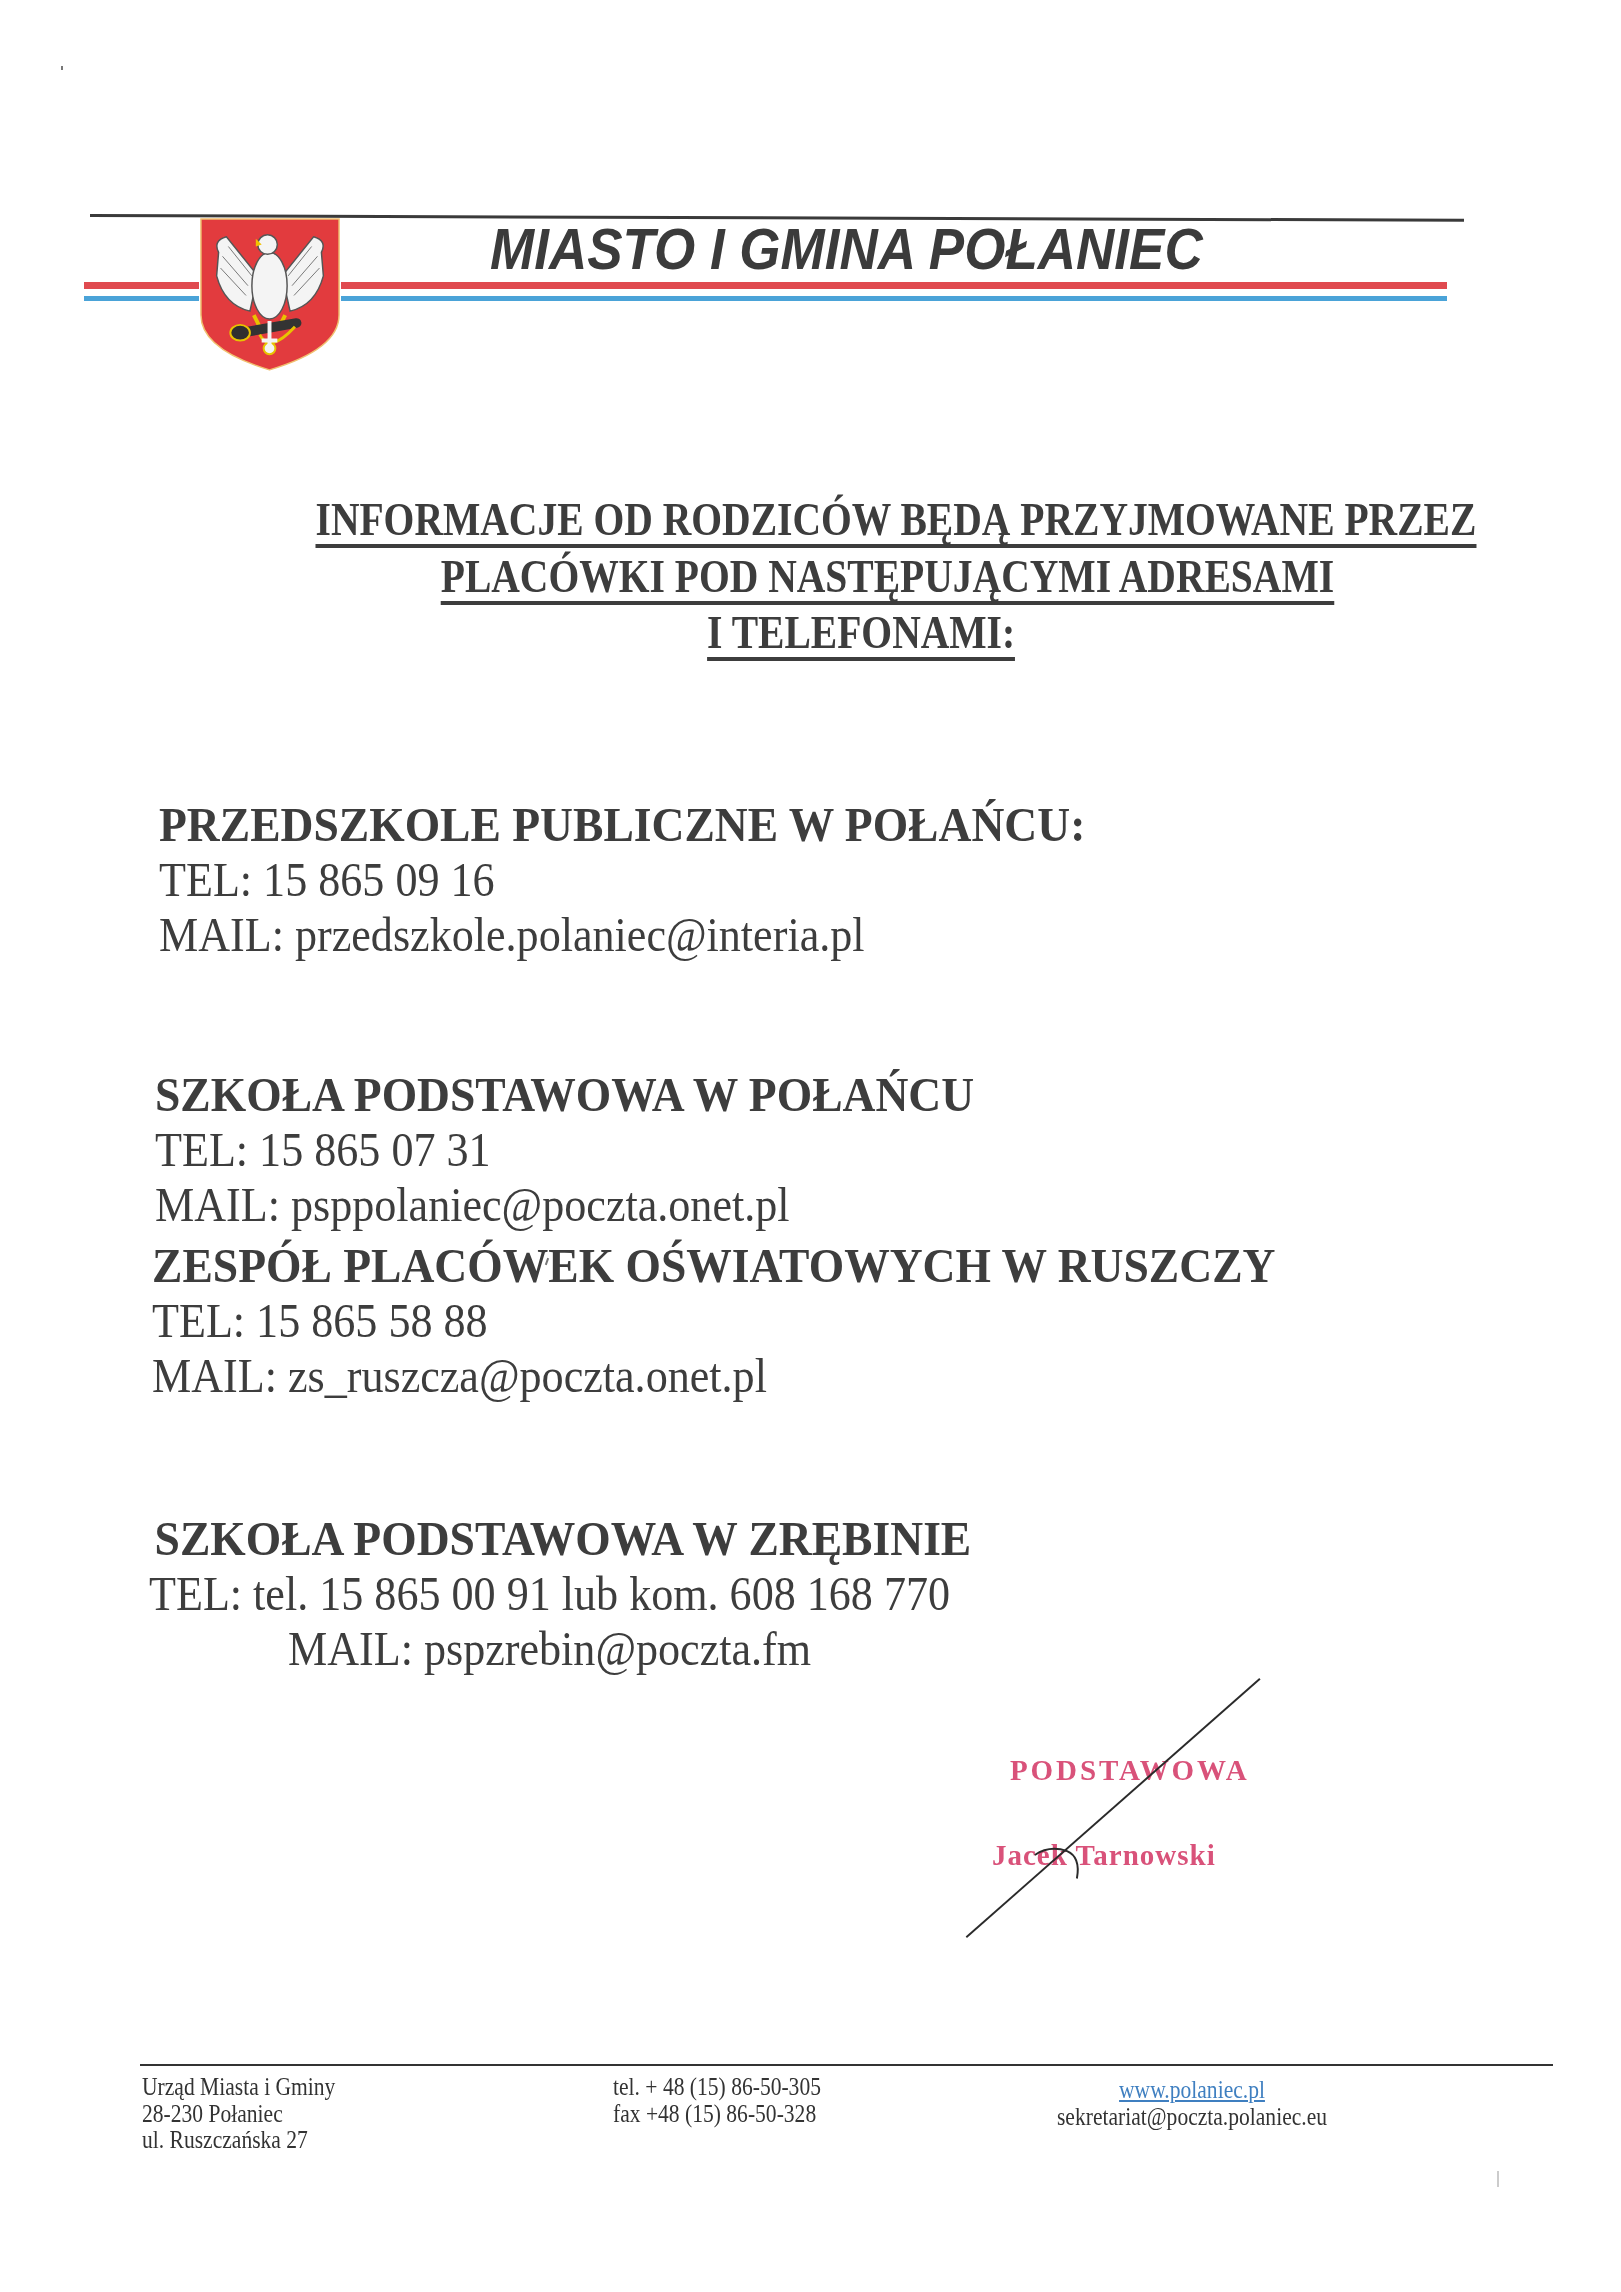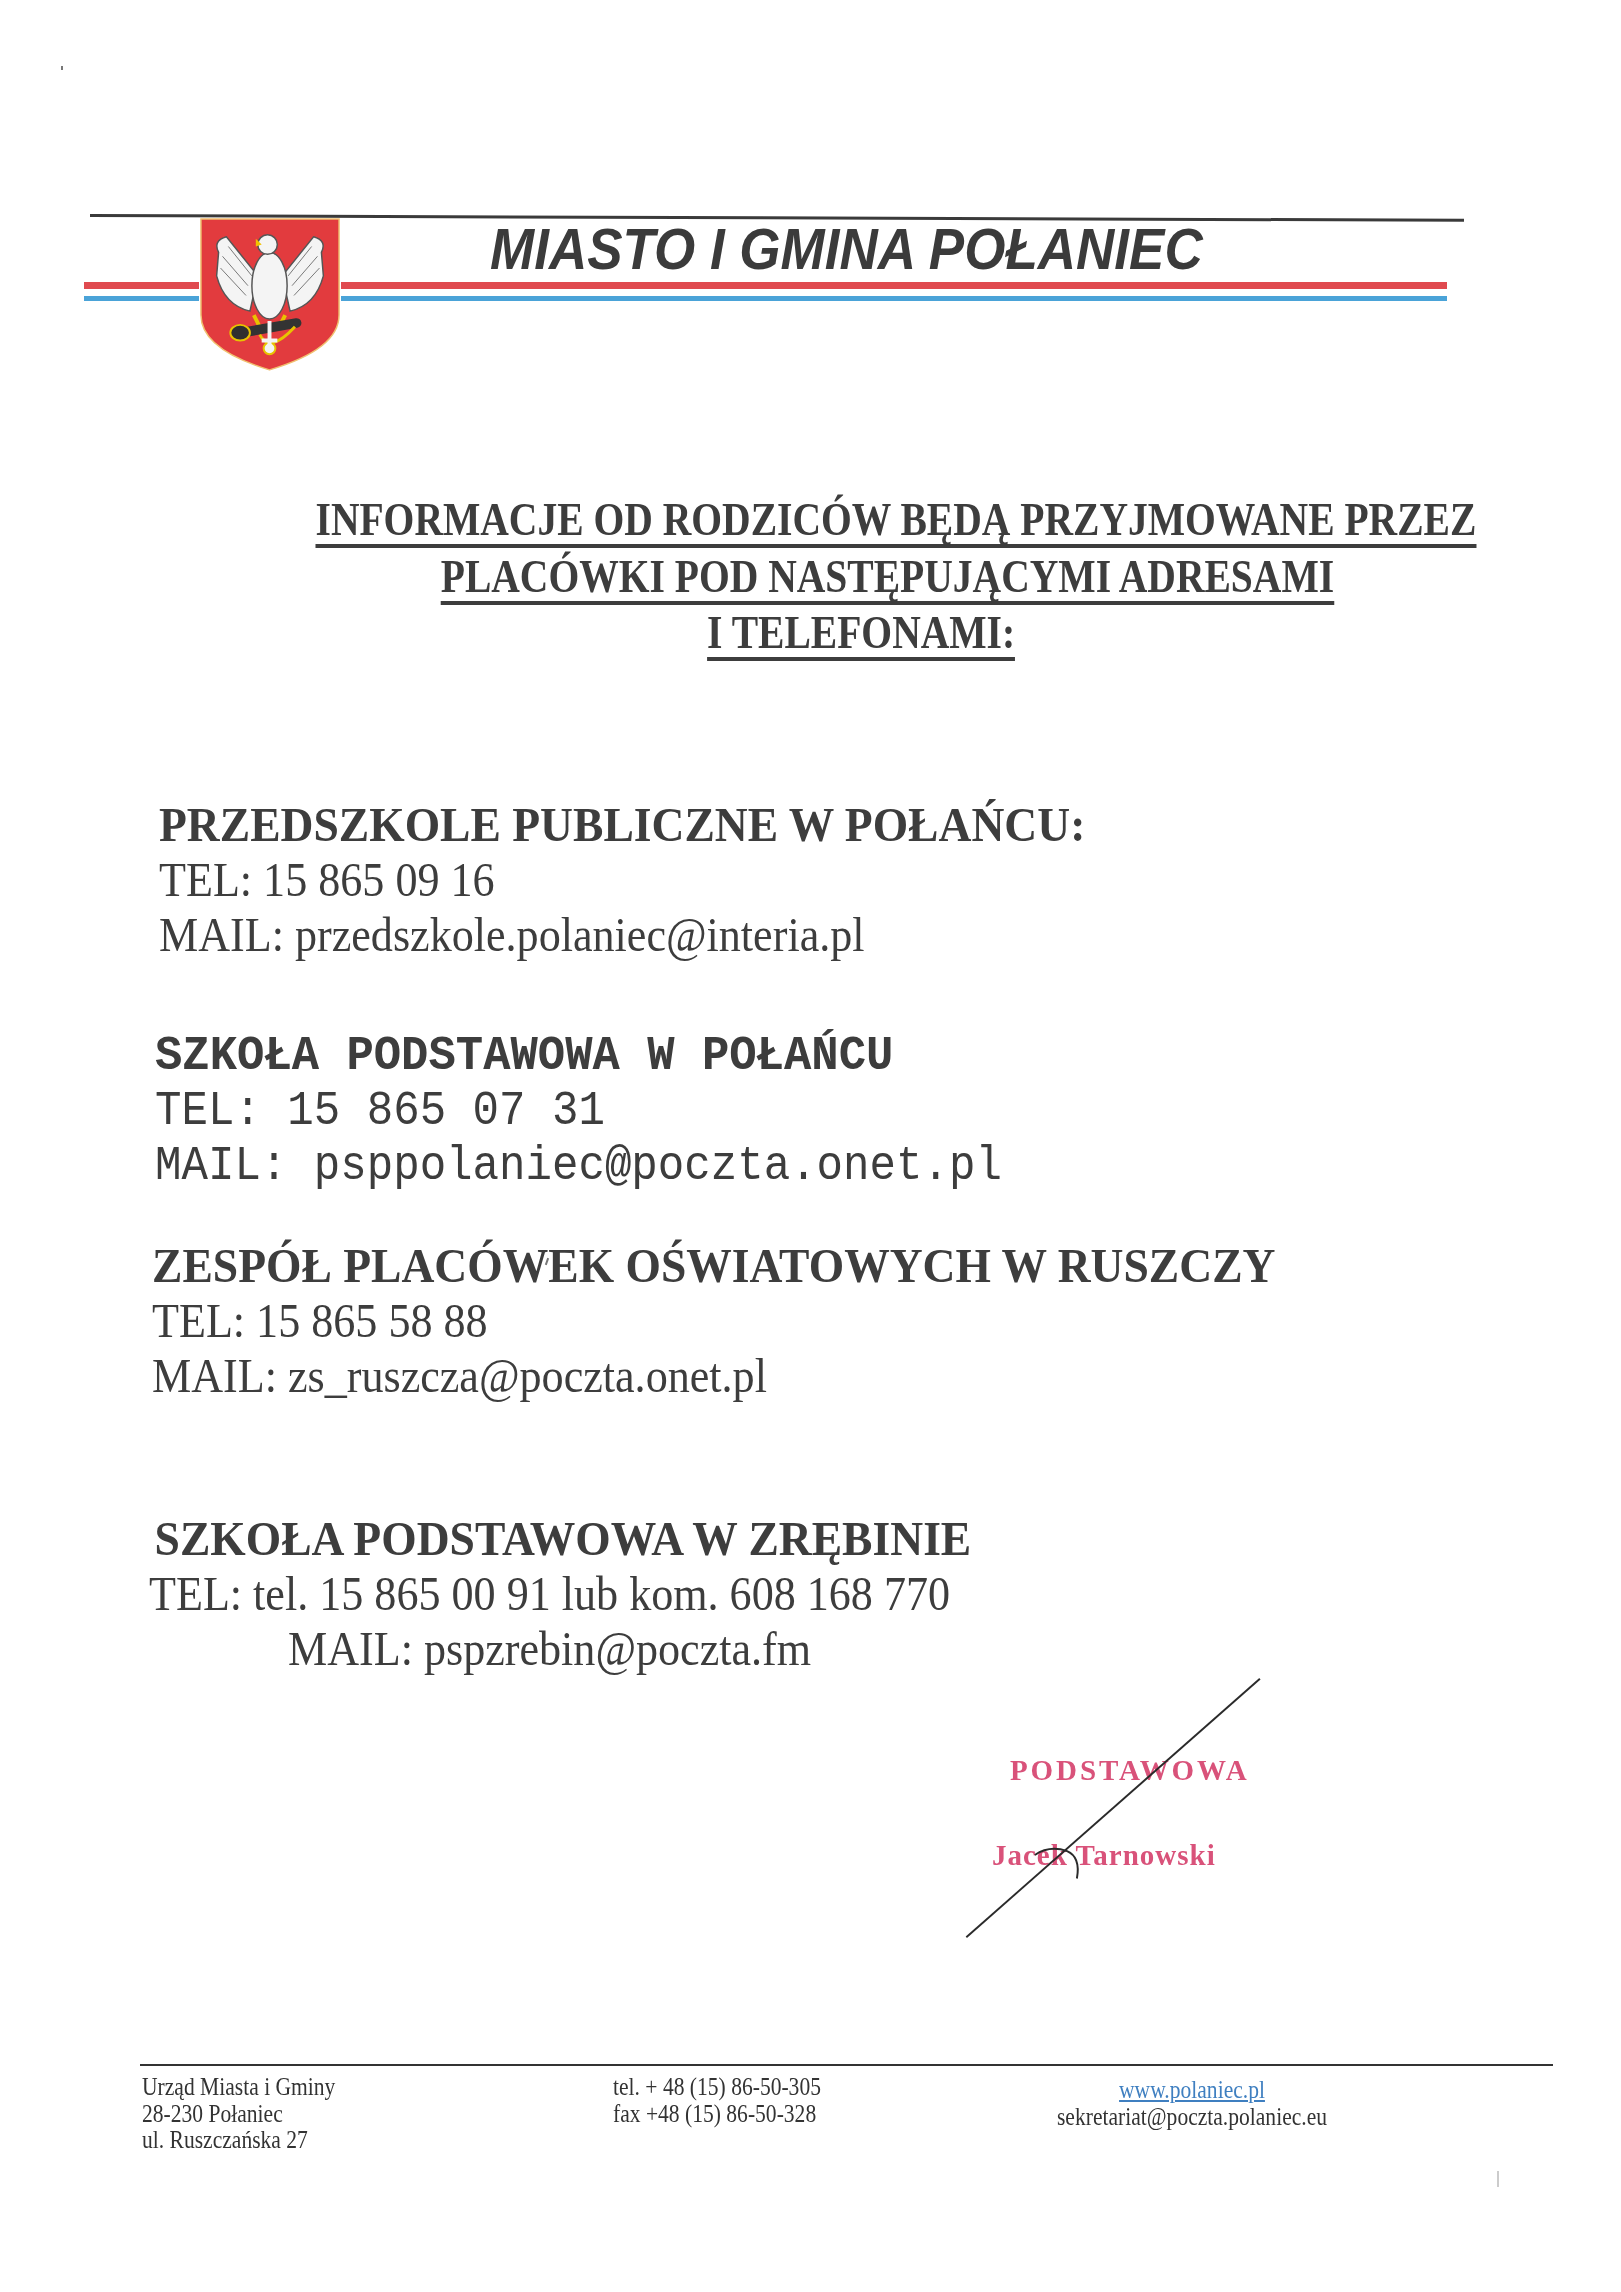--- a/index.html
+++ b/index.html
@@ -82,21 +82,21 @@
   <div id="hl-3" class="headline serif"><span>I TELEFONAMI:</span></div>
 </section>
 
 <section>
   <div class="block serif" style="left:159px;top:765px;">
     <div class="name">PRZEDSZKOLE PUBLICZNE W POŁAŃCU:</div>
     <div class="line">TEL: 15 865 09 16</div>
     <div class="line">MAIL: przedszkole.polaniec@interia.pl</div>
   </div>
 
-  <div class="block serif" style="left:155px;top:997px;font-family:Liberation Mono, monospace;">
+  <div class="block serif" style="left:155px;top:1035px;">
     <div class="name">SZKOŁA PODSTAWOWA W POŁAŃCU</div>
     <div class="line">TEL: 15 865 07 31</div>
     <div class="line">MAIL: psppolaniec@poczta.onet.pl</div>
   </div>
 
   <div class="block serif" style="left:152px;top:1206px;">
     <div class="name">ZESPÓŁ PLACÓWEK OŚWIATOWYCH W RUSZCZY</div>
     <div class="line">TEL: 15 865 58 88</div>
     <div class="line">MAIL: zs_ruszcza@poczta.onet.pl</div>
   </div>

